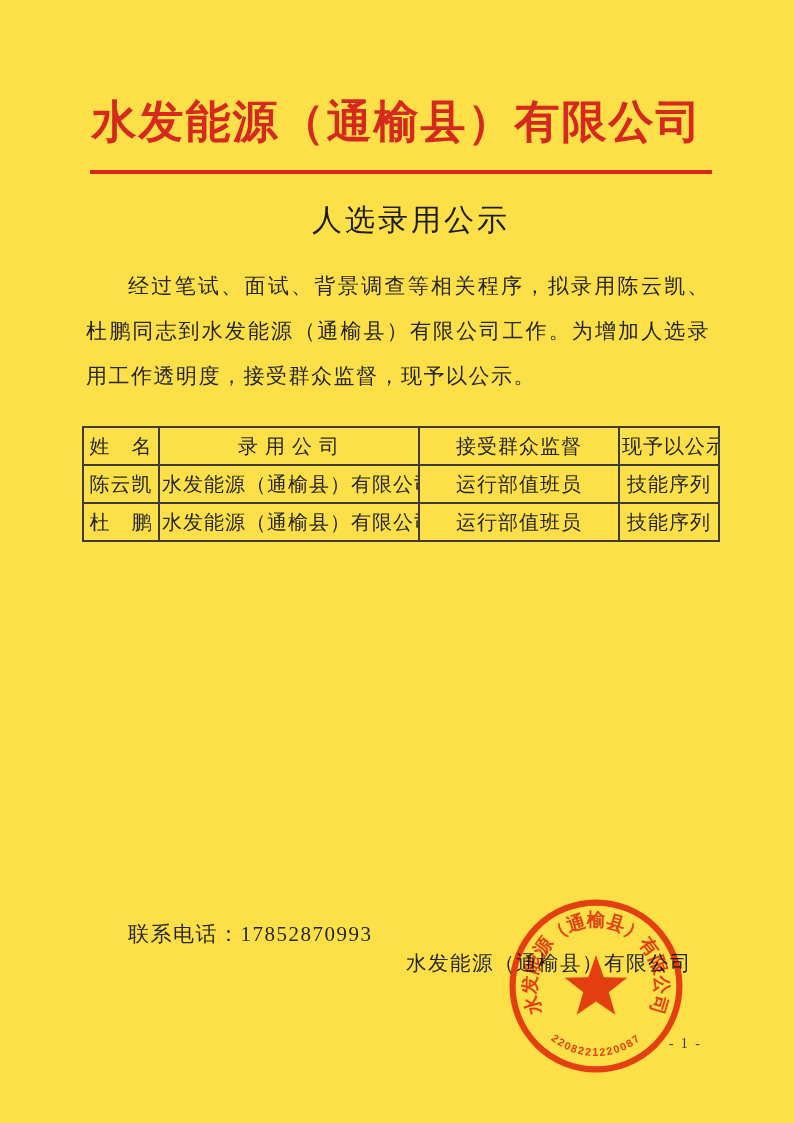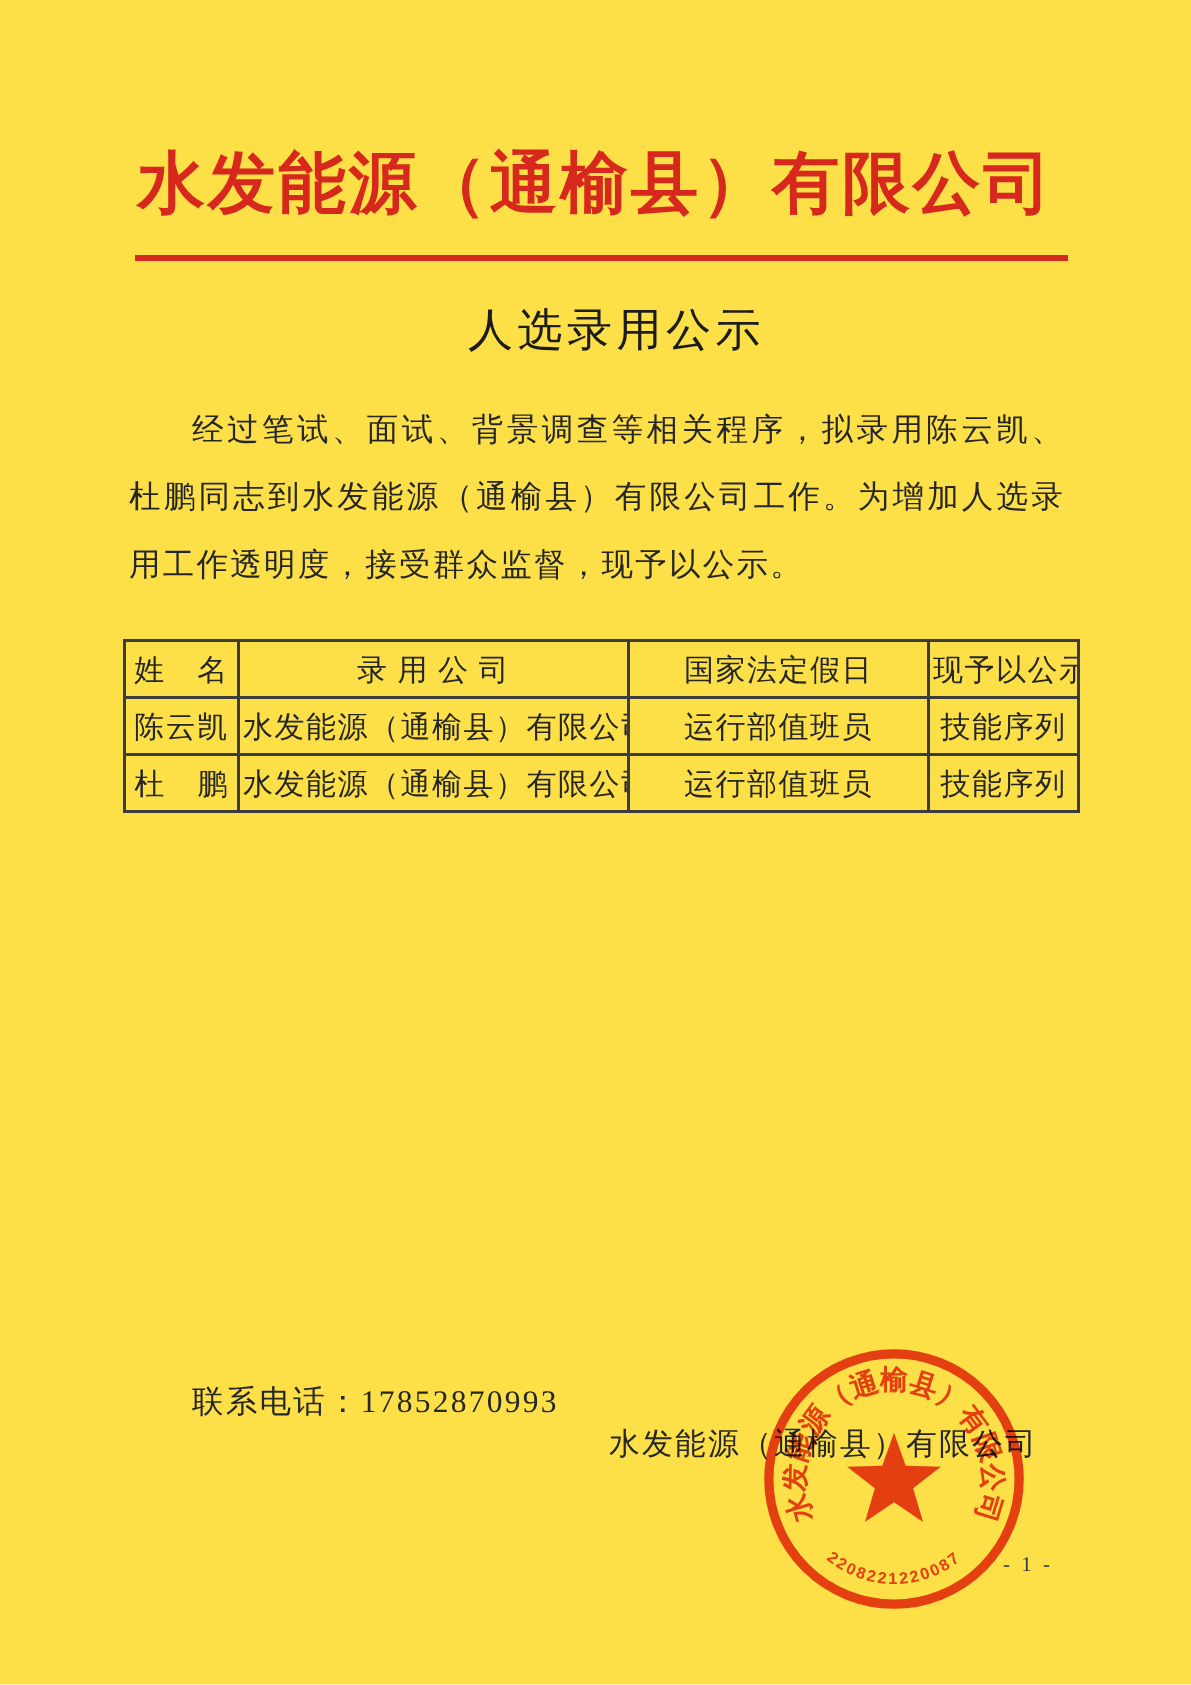--- a/index.html
+++ b/index.html
@@ -77,21 +77,21 @@
     <colgroup>
       <col style="width:76px">
         <col style="width:260px">
         <col style="width:200px">
         <col style="width:100px">
     </colgroup>
     <tbody>
       <tr>
         <td>姓　名</td>
         <td>录 用 公 司</td>
-        <td>国家法定假日</td>
+        <td>接受群众监督</td>
         <td>现予以公示</td>
       </tr>
       <tr>
         <td>陈云凯</td>
         <td>水发能源（通榆县）有限公司</td>
         <td>运行部值班员</td>
         <td>技能序列</td>
       </tr>
       <tr>
         <td>杜　鹏</td>

